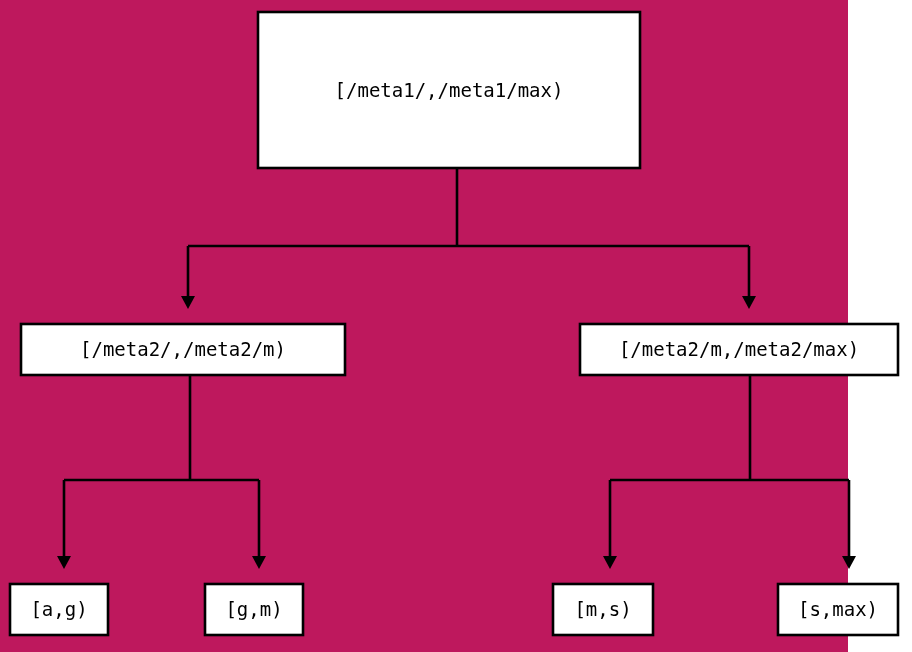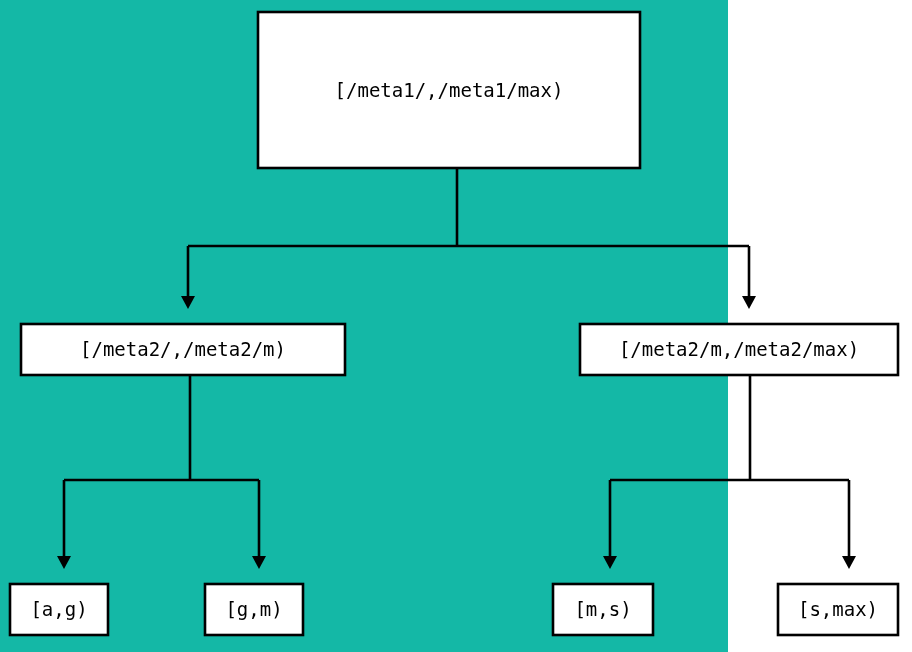--- a/index.html
+++ b/index.html
@@ -8,23 +8,23 @@
     background: #ffffff;
   }
   body {
     width: 912px;
     height: 652px;
     font-family: "DejaVu Sans Mono", "Liberation Mono", monospace;
     overflow: hidden;
   }
   #diagram-root {
     position: relative;
-    width: 728px;
+    width: 848px;
     height: 652px;
-    background: #14b8a6;
+    background: #be185d;
     text-align: center;
   }
   svg.tree-canvas {
     position: absolute;
     left: 0;
     top: 0;
     width: 912px;
     height: 652px;
     display: block;
   }

